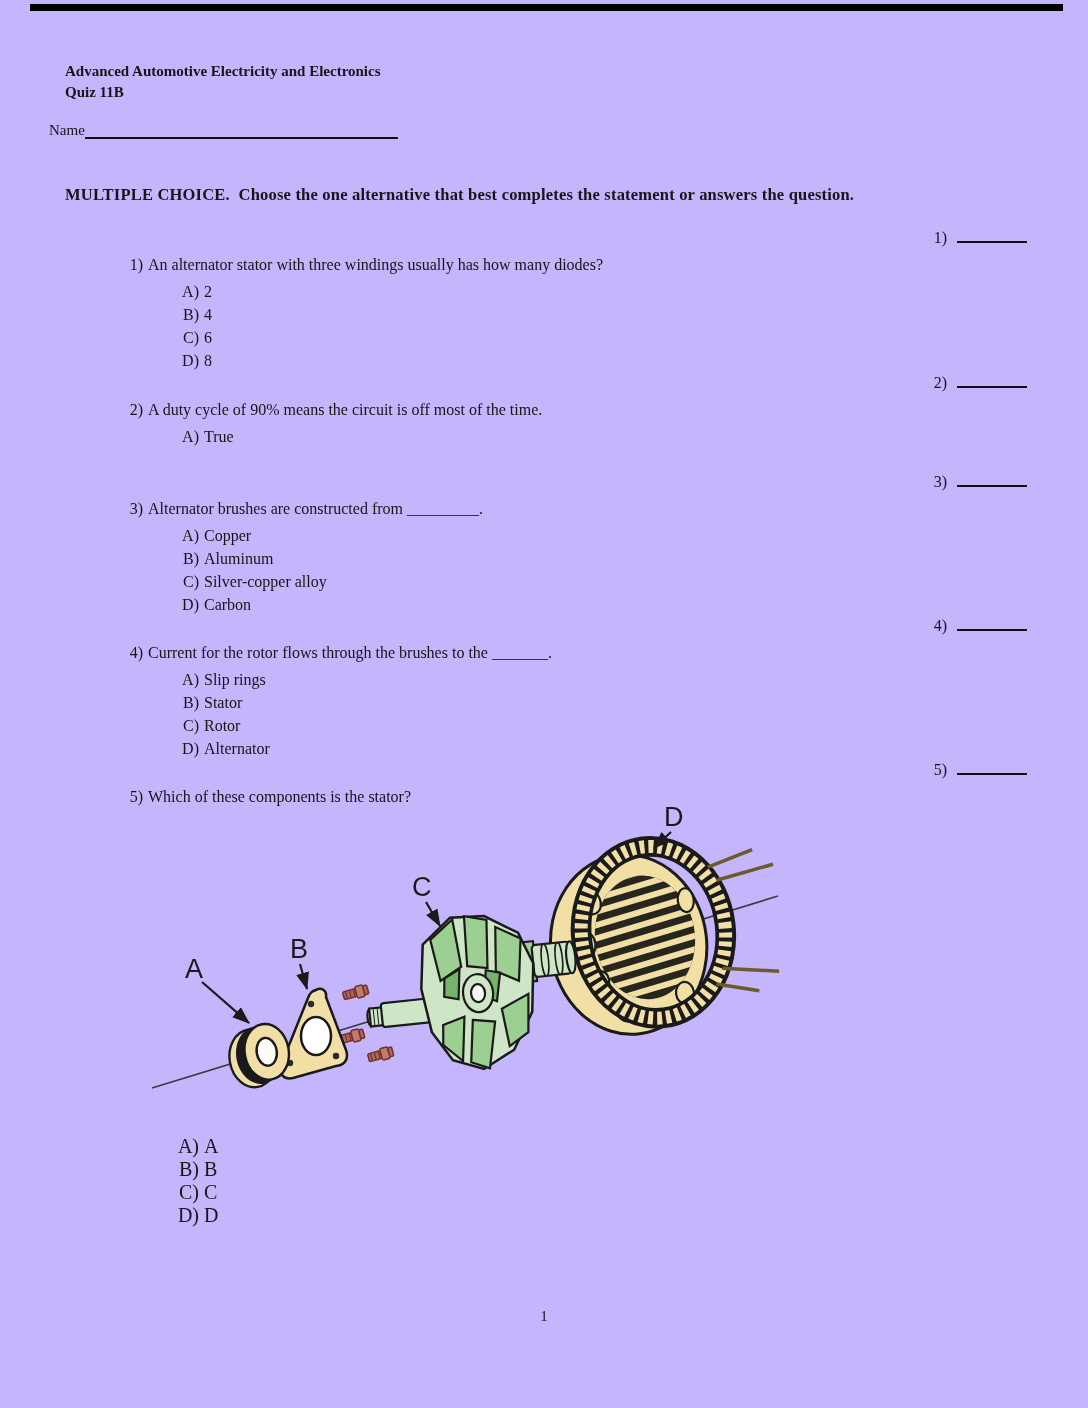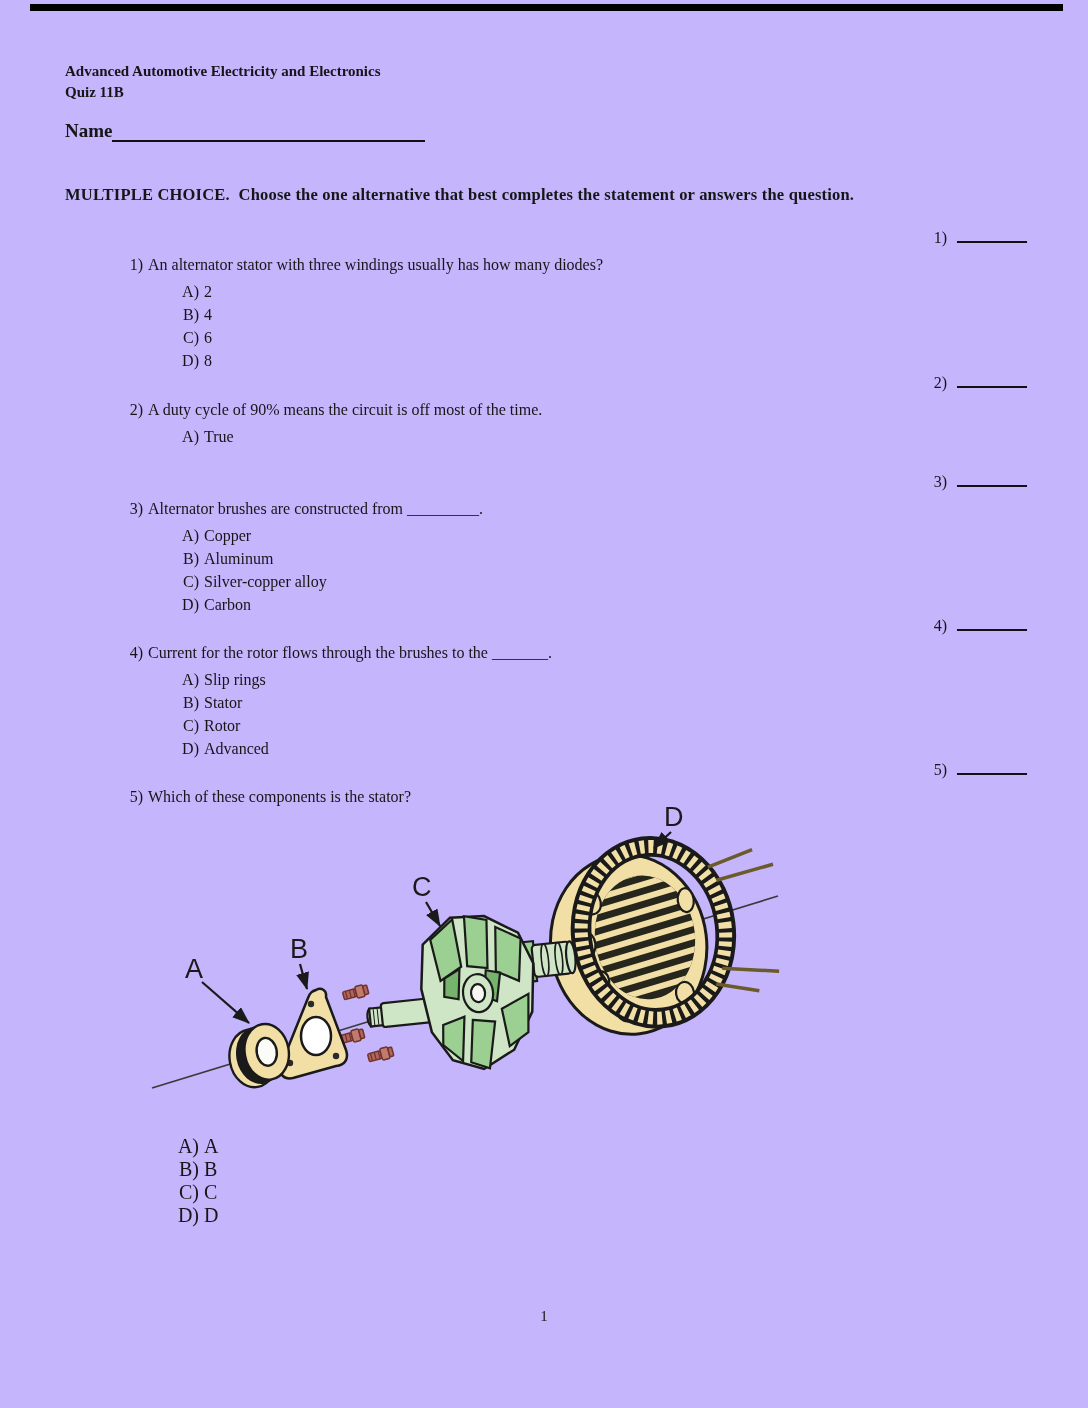--- a/index.html
+++ b/index.html
@@ -3,21 +3,21 @@
 <meta charset="utf-8">
 <style>
   html,body{margin:0;padding:0;background:#ffffff;}
   .page{
     position:relative;width:1088px;height:1408px;background:#c4b5fd;
     font-family:"Liberation Serif", serif;color:#161616;overflow:hidden;
   }
   .scan-bar{position:absolute;left:30px;top:4px;width:1033px;height:7px;background:#000;}
   .course-title{position:absolute;left:65px;top:63px;font-size:15px;font-weight:bold;}
   .quiz-title{position:absolute;left:65px;top:84px;font-size:15px;font-weight:bold;}
-  .name-row{position:absolute;left:65px;top:120px;font-size:19px;font-weight:bold;}
+  .name-row{position:absolute;left:49px;top:120px;font-size:15px;font-weight:normal;}
   .name-line{display:inline-block;width:313px;height:17px;border-bottom:2px solid #111;vertical-align:bottom;}
   .instructions{position:absolute;left:65px;top:185px;font-size:16.5px;font-weight:bold;letter-spacing:0.2px;}
   .q{position:absolute;left:120px;width:770px;font-size:16px;margin-top:32px;}
   .q-num{display:inline-block;width:23px;text-align:right;margin-right:5px;}
   .choices{margin-left:53px;margin-top:6px;}
   .choice{height:23px;line-height:23px;}
   .c-letter{display:inline-block;width:26px;text-align:right;margin-right:5px;}
   .ans{position:absolute;left:905px;width:140px;font-size:16px;}
   .ans-num{display:inline-block;width:42px;text-align:right;}
   .ans-line{display:inline-block;width:70px;height:17px;margin-left:10px;border-bottom:2px solid #111;}
@@ -78,21 +78,21 @@
     </div>
   </div>
   <div class="ans" style="top:468px;"><span class="ans-num">3)</span><span class="ans-line"></span></div>
 
   <div class="q" style="top:612px;">
     <div><span class="q-num">4)</span><span>Current for the rotor flows through the brushes to the _______.</span></div>
     <div class="choices">
       <div class="choice"><span class="c-letter">A)</span><span>Slip rings</span></div>
       <div class="choice"><span class="c-letter">B)</span><span>Stator</span></div>
       <div class="choice"><span class="c-letter">C)</span><span>Rotor</span></div>
-      <div class="choice"><span class="c-letter">D)</span><span>Advanced</span></div>
+      <div class="choice"><span class="c-letter">D)</span><span>Alternator</span></div>
     </div>
   </div>
   <div class="ans" style="top:612px;"><span class="ans-num">4)</span><span class="ans-line"></span></div>
 
   <div class="q" style="top:756px;">
     <div><span class="q-num">5)</span><span>Which of these components is the stator?</span></div>
   </div>
   <div class="ans" style="top:756px;"><span class="ans-num">5)</span><span class="ans-line"></span></div>
 
   <svg class="figure" viewBox="0 0 650 330">

